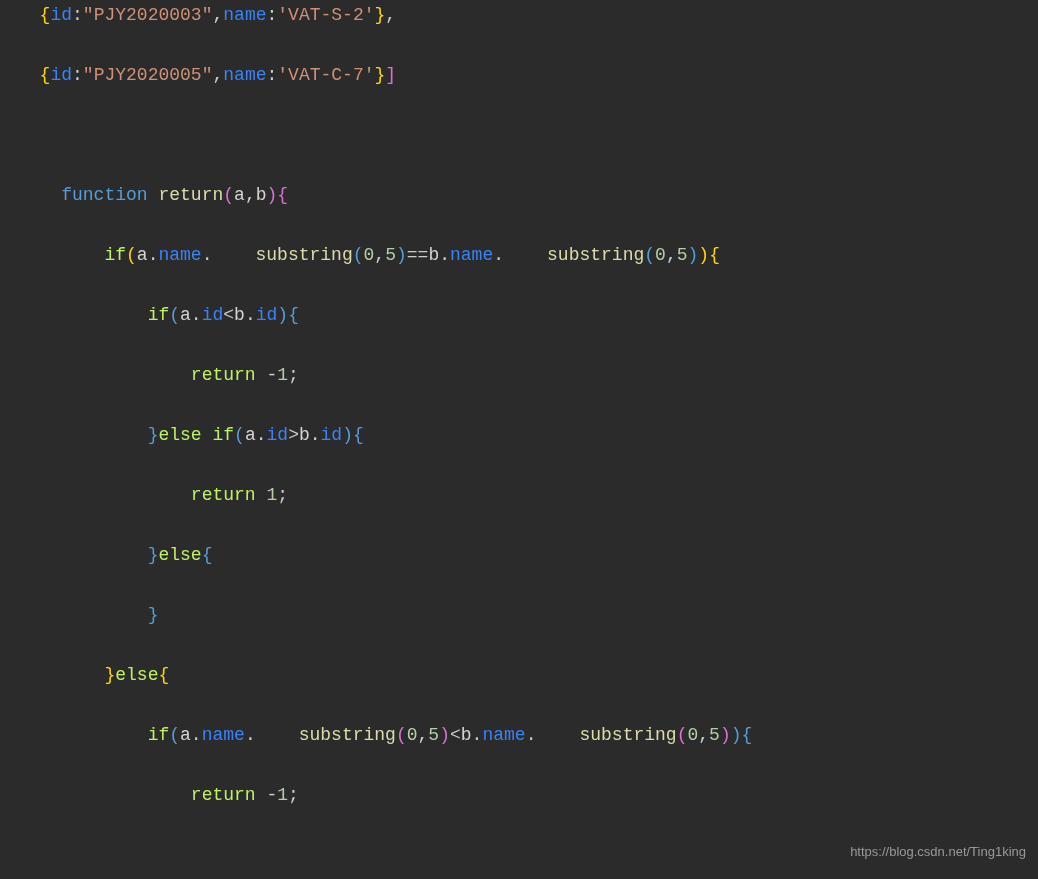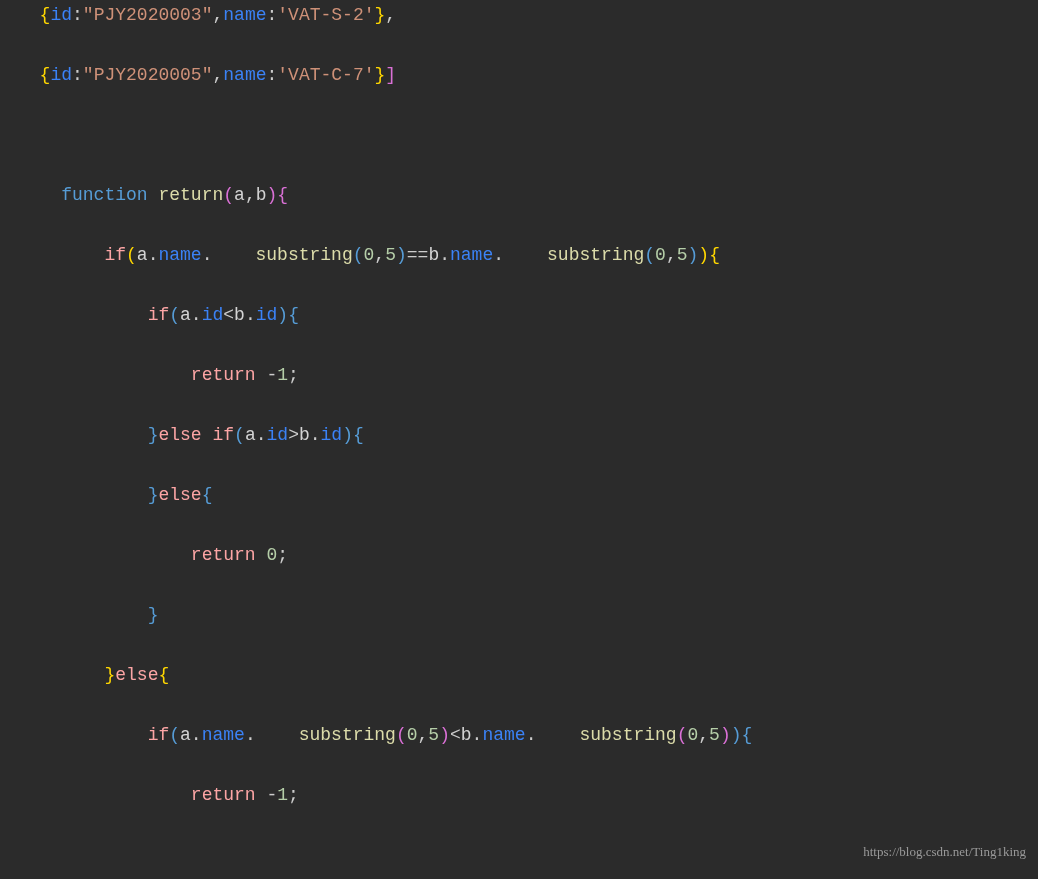--- a/index.html
+++ b/index.html
@@ -28,48 +28,48 @@
       display: block;
       height: 30px;
     }
     .punct { color: #cccccc; }
     .keyword-it { color: #569cd6; }
     .func-name { color: #dcdcaa; }
     .func-call { color: #dcdcaa; margin-left: 43px; }
     .prop { color: #3b82f6; }
     .string { color: #ce9178; }
     .number { color: #b5cea8; }
-    .return { color: #fca5a5; }
+    .return { color: #bef264; }
     .operator { color: #cccccc; }
     .paren { color: #da70d6; }
     .paren-y { color: #ffd700; }
     .paren-b { color: #569cd6; }
     .white { color: #d4d4d4; }
     .watermark {
       position: absolute;
       bottom: 12px;
       right: 12px;
       color: #999;
       font-size: 13px;
-      font-family: Liberation Serif, serif;
+      font-family: Liberation Sans, sans-serif;
     }
   </style>
 </head>
 <body>
 
 <pre><span class="line">  <span class="paren-y">{</span><span class="prop">id</span><span class="punct">:</span><span class="string">"PJY2020003"</span><span class="punct">,</span><span class="prop">name</span><span class="punct">:</span><span class="string">'VAT-S-2'</span><span class="paren-y">}</span><span class="punct">,</span></span>
 <span class="line">  <span class="paren-y">{</span><span class="prop">id</span><span class="punct">:</span><span class="string">"PJY2020005"</span><span class="punct">,</span><span class="prop">name</span><span class="punct">:</span><span class="string">'VAT-C-7'</span><span class="paren-y">}</span><span class="paren">]</span></span>
 <span class="line"></span>
 <span class="line">    <span class="keyword-it">function</span> <span class="func-name">return</span><span class="paren">(</span><span class="white">a</span><span class="punct">,</span><span class="white">b</span><span class="paren">)</span><span class="paren">{</span></span>
 <span class="line">        <span class="return">if</span><span class="paren-y">(</span><span class="white">a</span><span class="punct">.</span><span class="prop">name</span><span class="punct">.</span><span class="func-call">substring</span><span class="paren-b">(</span><span class="number">0</span><span class="punct">,</span><span class="number">5</span><span class="paren-b">)</span><span class="operator">==</span><span class="white">b</span><span class="punct">.</span><span class="prop">name</span><span class="punct">.</span><span class="func-call">substring</span><span class="paren-b">(</span><span class="number">0</span><span class="punct">,</span><span class="number">5</span><span class="paren-b">)</span><span class="paren-y">)</span><span class="paren-y">{</span></span>
 <span class="line">            <span class="return">if</span><span class="paren-b">(</span><span class="white">a</span><span class="punct">.</span><span class="prop">id</span><span class="operator">&lt;</span><span class="white">b</span><span class="punct">.</span><span class="prop">id</span><span class="paren-b">)</span><span class="paren-b">{</span></span>
 <span class="line">                <span class="return">return</span> <span class="operator">-</span><span class="number">1</span><span class="punct">;</span></span>
 <span class="line">            <span class="paren-b">}</span><span class="return">else</span> <span class="return">if</span><span class="paren-b">(</span><span class="white">a</span><span class="punct">.</span><span class="prop">id</span><span class="operator">&gt;</span><span class="white">b</span><span class="punct">.</span><span class="prop">id</span><span class="paren-b">)</span><span class="paren-b">{</span></span>
+<span class="line">                <span class="return">return</span> <span class="number">1</span><span class="punct">;</span></span>
 <span class="line">            <span class="paren-b">}</span><span class="return">else</span><span class="paren-b">{</span></span>
-<span class="line">                <span class="return">return</span> <span class="number">0</span><span class="punct">;</span></span>
 <span class="line">            <span class="paren-b">}</span></span>
 <span class="line">        <span class="paren-y">}</span><span class="return">else</span><span class="paren-y">{</span></span>
 <span class="line">            <span class="return">if</span><span class="paren-b">(</span><span class="white">a</span><span class="punct">.</span><span class="prop">name</span><span class="punct">.</span><span class="func-call">substring</span><span class="paren">(</span><span class="number">0</span><span class="punct">,</span><span class="number">5</span><span class="paren">)</span><span class="operator">&lt;</span><span class="white">b</span><span class="punct">.</span><span class="prop">name</span><span class="punct">.</span><span class="func-call">substring</span><span class="paren">(</span><span class="number">0</span><span class="punct">,</span><span class="number">5</span><span class="paren">)</span><span class="paren-b">)</span><span class="paren-b">{</span></span>
 <span class="line">                <span class="return">return</span> <span class="operator">-</span><span class="number">1</span><span class="punct">;</span></span>
 
 
 
 
 
 

